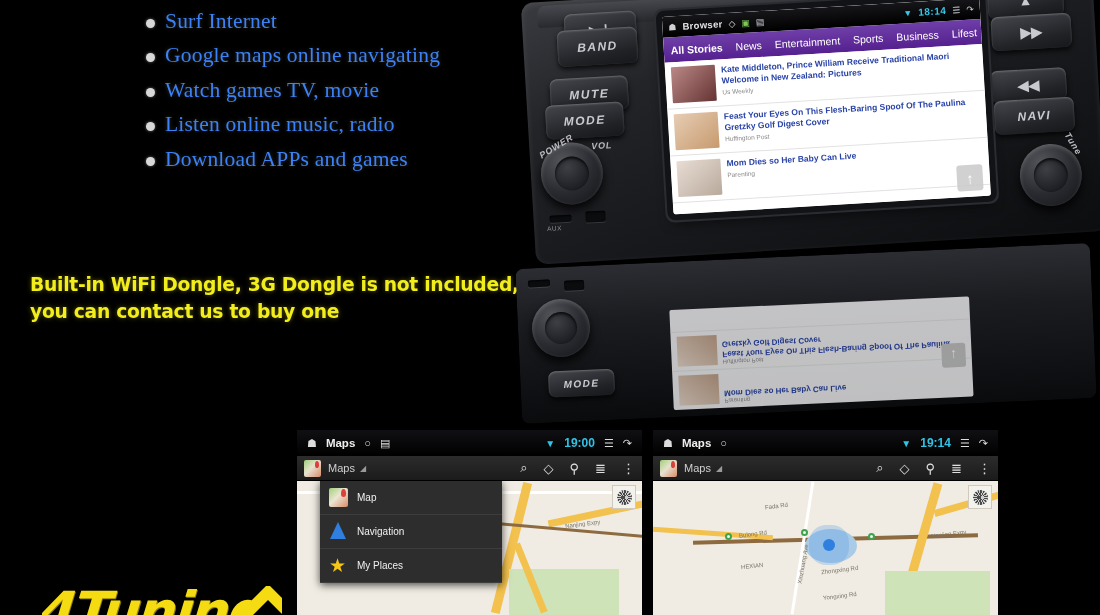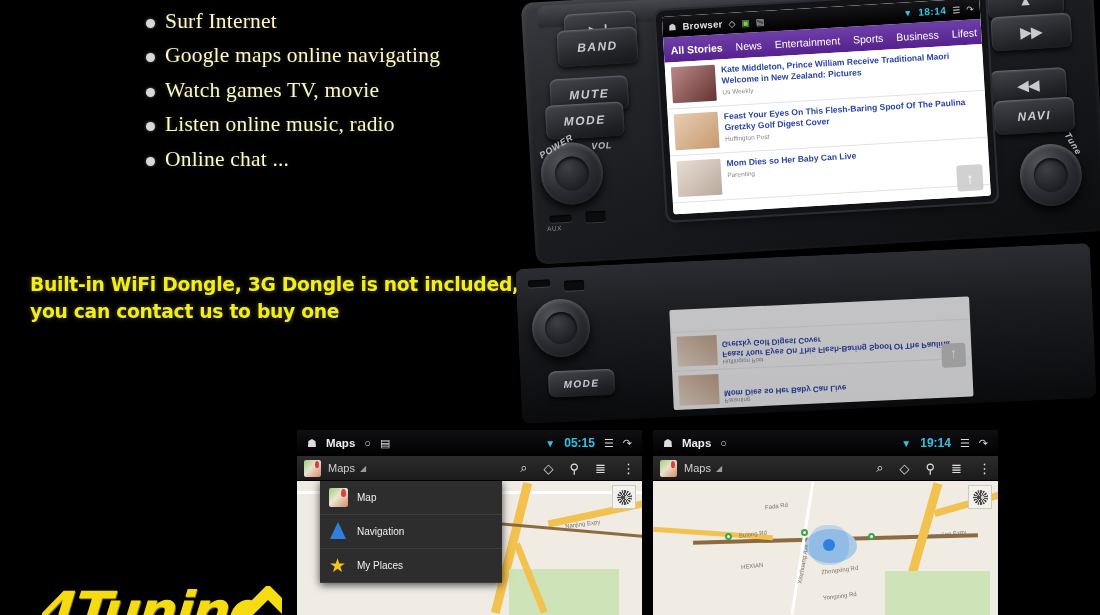--- a/index.html
+++ b/index.html
@@ -8,21 +8,21 @@
 
   #stage { position:absolute; inset:0; background:#000; overflow:hidden; }
 
   
   .feature-list { position:absolute; left:146px; top:8px; width:400px; }
   .feature-item { display:flex; align-items:flex-start; margin-bottom:7.5px; }
   .bullet { width:9px; height:9px; border-radius:50%; background:#d8d8d8;
             margin-top:11px; margin-right:10px; flex:0 0 auto;
             box-shadow:0 0 3px rgba(255,255,255,.45); }
   .feature-text { font-family:"Liberation Serif", serif; font-size:21.5px;
-                  color:#fef9c3; line-height:1.25; letter-spacing:.2px;
+                  color:#3b82f6; line-height:1.25; letter-spacing:.2px;
                   text-shadow:0 0 4px rgba(255,255,255,.2); white-space:nowrap; }
 
   
   .note { position:absolute; left:30px; top:272px; width:500px; }
   .note-line { font-family:"DejaVu Sans", sans-serif; font-weight:bold;
                font-size:19.5px; color:#f2ee1e; line-height:1.38;
                letter-spacing:-.3px; transform:scaleX(.96); transform-origin:left center;
                text-shadow:0 0 5px rgba(210,200,0,.45); white-space:nowrap; }
 
   
@@ -215,21 +215,21 @@
     <div class="feature-item">
       <div class="bullet"></div>
       <div class="feature-text">Watch games TV, movie</div>
     </div>
     <div class="feature-item">
       <div class="bullet"></div>
       <div class="feature-text">Listen online music, radio</div>
     </div>
     <div class="feature-item">
       <div class="bullet"></div>
-      <div class="feature-text">Online chat ...</div>
+      <div class="feature-text">Download APPs and games</div>
     </div>
   </div>
 
   <div class="note">
     <div class="note-line">Built-in WiFi Dongle, 3G Dongle is not included,</div>
     <div class="note-line">you can contact us to buy one</div>
   </div>
 
   <div class="watermark">by tuning_82</div>
 
@@ -337,21 +337,21 @@
   </div>
 
   <div class="phone left">
     <div class="ph-sb">
       <span class="ph-ic">☗</span>
       <span class="ph-title">Maps</span>
       <span class="ph-ic">○</span>
       <span class="ph-ic">▤</span>
       <span class="ph-spacer"></span>
       <span class="ph-time" style="font-size:10px">▼</span>
-      <span class="ph-time">05:15</span>
+      <span class="ph-time">19:00</span>
       <span class="ph-ic">☰</span>
       <span class="ph-ic">↷</span>
     </div>
     <div class="ph-ab">
       <div class="ab-logo"></div>
       <span class="ab-label">Maps</span>
       <span class="ab-caret">◢</span>
       <span class="ab-gap"></span>
       <span class="ab-ic">⌕</span>
       <span class="ab-ic">◇</span>

